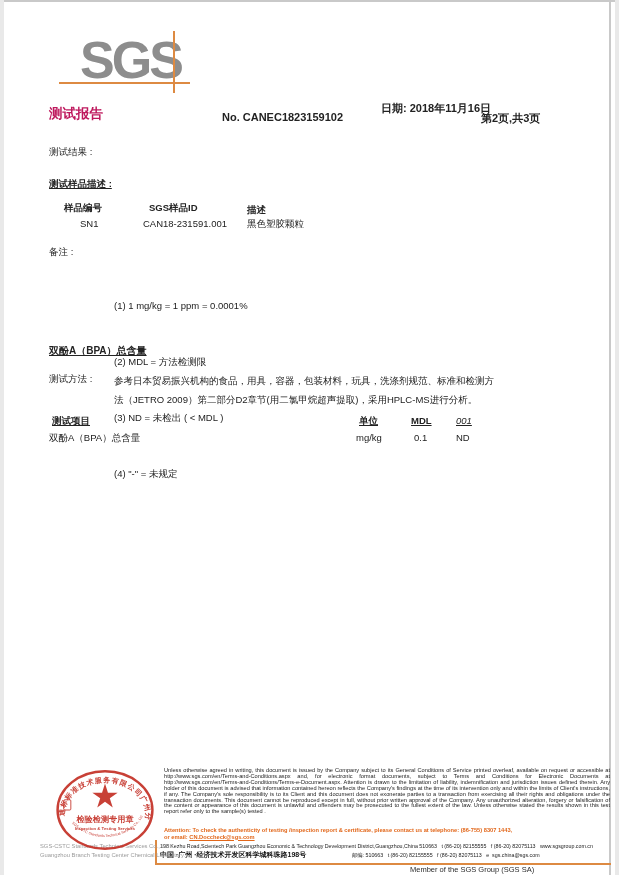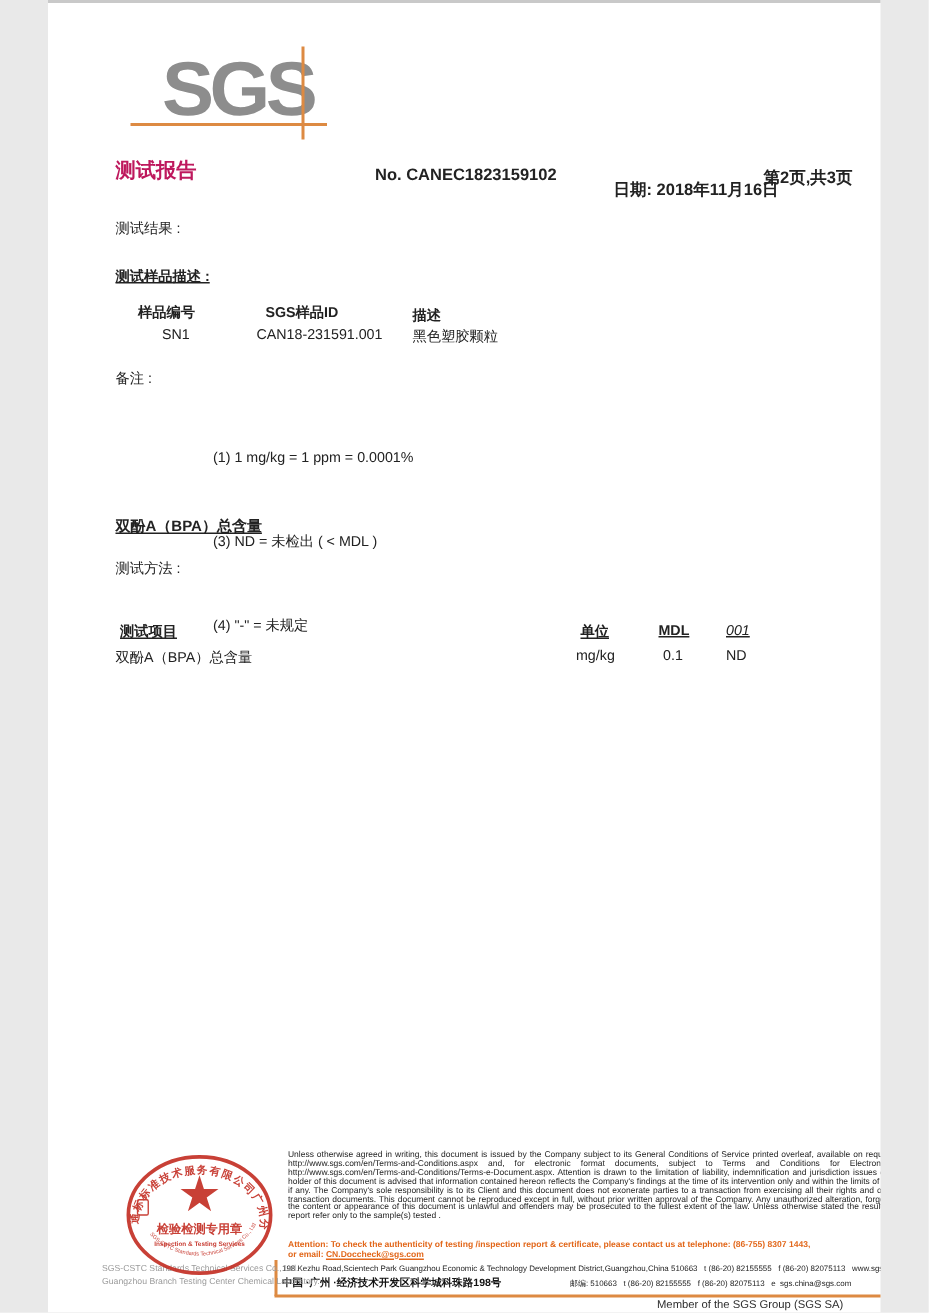--- a/index.html
+++ b/index.html
@@ -1,31 +1,31 @@
 <!DOCTYPE html>
 <html><head>
 <meta charset="utf-8">
 <style>
   html,body{margin:0;padding:0;background:#e9e9e9;}
   .page{
-    position:relative;width:555px;height:875px;background:#ffffff;
+    position:relative;width:611px;height:875px;background:#ffffff;
     font-family:"Liberation Sans","DejaVu Sans",sans-serif;color:#2a2a2a;
     overflow:hidden;margin:0 auto;
   }
   .abs{position:absolute;}
   .scan-top{left:0;top:0;width:619px;height:2px;background:#c9c9c9;}
   .scan-right{left:605px;top:2px;width:2px;height:873px;background:#c9c9c9;}
   .logo{left:76px;top:37px;font-size:52px;font-weight:bold;color:#8d8d8d;
     letter-spacing:-3px;line-height:46px;transform:scaleY(.98);}
   .logo-hline{left:55px;top:82px;width:131px;height:2px;background:#dd8a42;}
   .logo-vline{left:169px;top:31px;width:2px;height:62px;background:#dd8a42;}
   .doc-title{left:45px;top:105px;font-size:13.5px;font-weight:bold;color:#be185d;}
   .hdr{font-size:11px;color:#222;font-weight:bold;}
   .report-no{left:218px;top:111px;}
-  .report-date{left:377px;top:119px;}
+  .report-date{left:377px;top:101px;}
   .page-info{left:477px;top:111px;}
   .body-t{font-size:9.5px;color:#222;}
   .bold{font-weight:bold;}
   .ul{text-decoration:underline;}
   .it{font-style:italic;}
   .results-label{left:45px;top:146px;}
   .sample-desc{left:45px;top:178px;}
   .notes-label{left:45px;top:246px;}
   .notes{left:110px;top:260px;line-height:18.6px;white-space:pre;}
   .bpa-title{left:45px;top:344px;font-size:10px;}
@@ -68,26 +68,31 @@
   <span class="abs body-t bold" style="left:60px;top:202px;">样品编号</span>
   <span class="abs body-t bold" style="left:145px;top:202px;">SGS样品ID</span>
   <span class="abs body-t bold" style="left:243px;top:204px;">描述</span>
   <span class="abs body-t" style="left:76px;top:218px;">SN1</span>
   <span class="abs body-t" style="left:139px;top:218px;">CAN18-231591.001</span>
   <span class="abs body-t" style="left:243px;top:218px;">黑色塑胶颗粒</span>
 
   <div class="abs body-t notes-label">备注 :</div>
   <div class="abs body-t notes">
     <div>(1) 1 mg/kg = 1 ppm = 0.0001%</div>
+    <div>(2) MDL = 方法检测限</div>
     <div>(3) ND = 未检出 ( &lt; MDL )</div>
     <div>(4) "-" = 未规定</div>
   </div>
 
   <div class="abs body-t bold ul bpa-title">双酚A（BPA）总含量</div>
   <div class="abs body-t method-label">测试方法 :</div>
+  <div class="abs body-t method">
+    <div>参考日本贸易振兴机构的食品，用具，容器，包装材料，玩具，洗涤剂规范、标准和检测方</div>
+    <div>法（JETRO 2009）第二部分D2章节(用二氯甲烷超声提取)，采用HPLC-MS进行分析。</div>
+  </div>
 
   <span class="abs body-t bold ul" style="left:48px;top:415px;">测试项目</span>
   <span class="abs body-t bold ul" style="left:355px;top:415px;">单位</span>
   <span class="abs body-t bold ul" style="left:407px;top:415px;">MDL</span>
   <span class="abs body-t it ul" style="left:452px;top:415px;">001</span>
   <span class="abs body-t" style="left:45px;top:432px;">双酚A（BPA）总含量</span>
   <span class="abs body-t" style="left:352px;top:432px;">mg/kg</span>
   <span class="abs body-t" style="left:410px;top:432px;">0.1</span>
   <span class="abs body-t" style="left:452px;top:432px;">ND</span>
 

